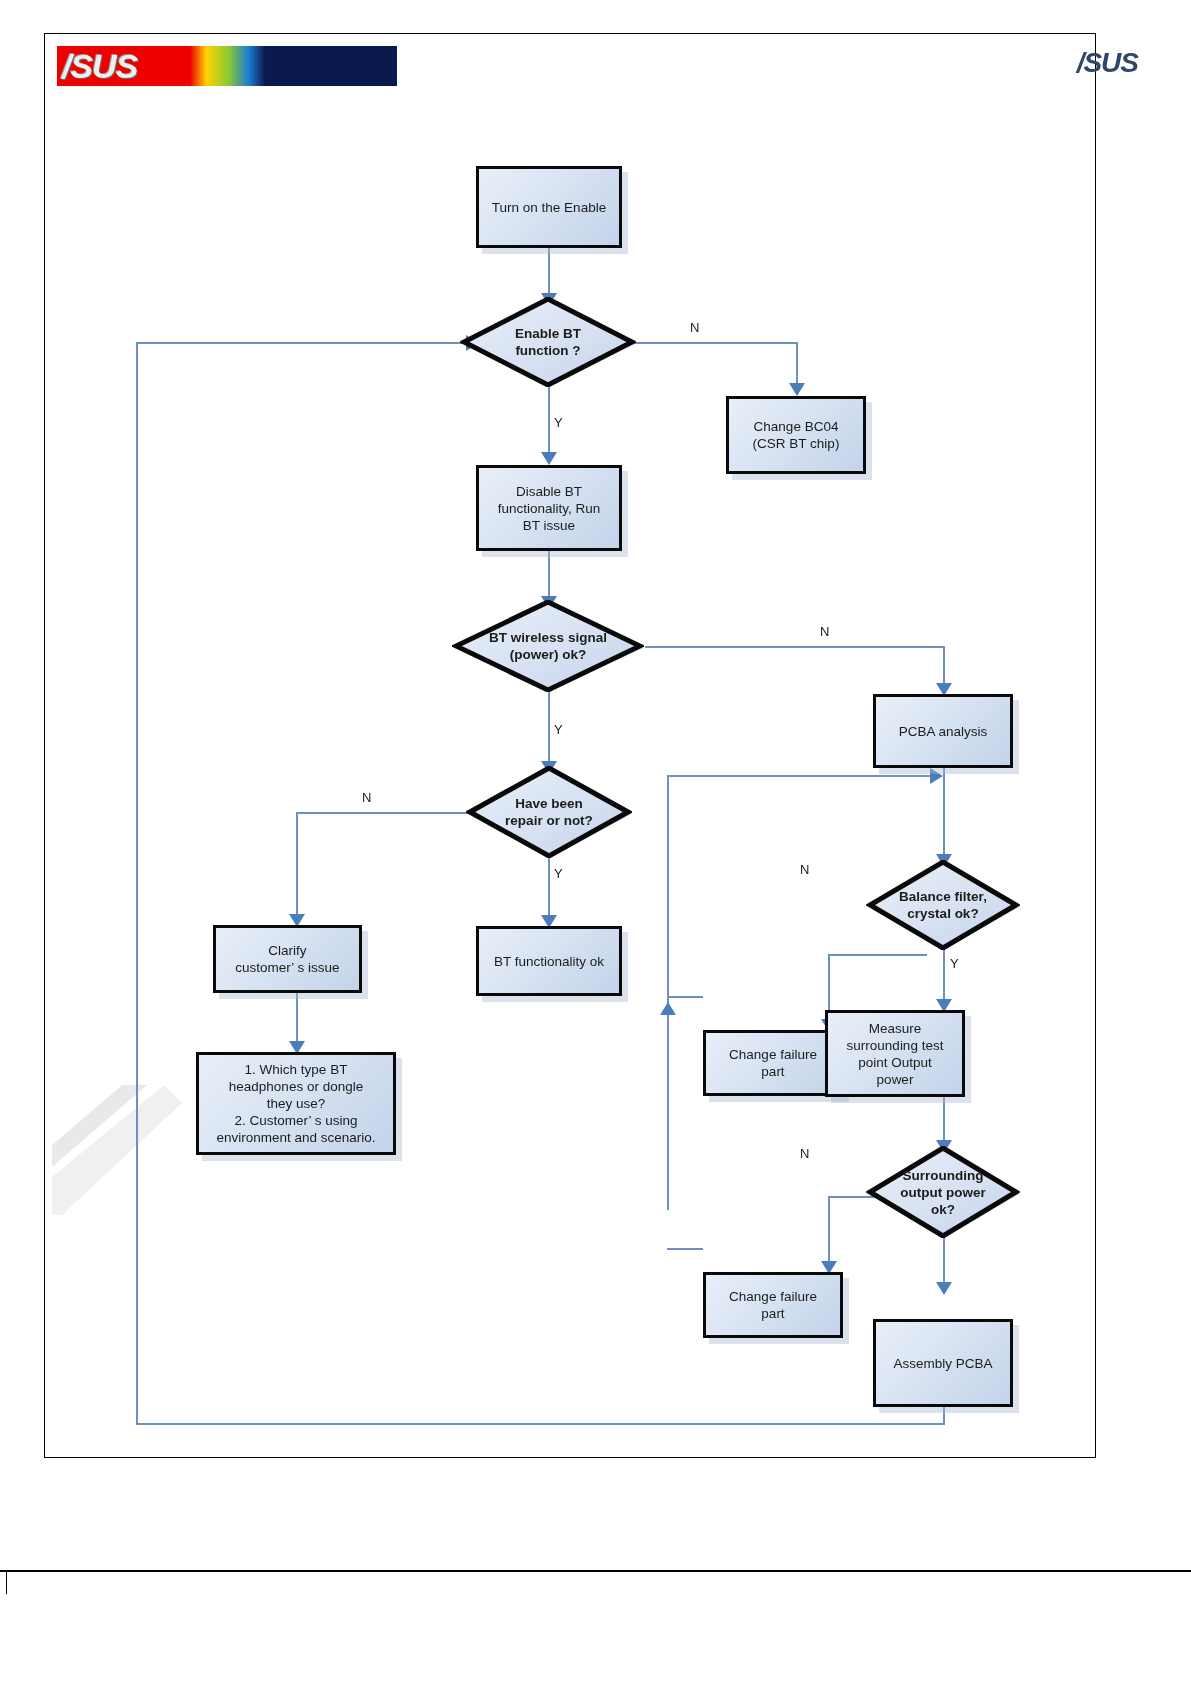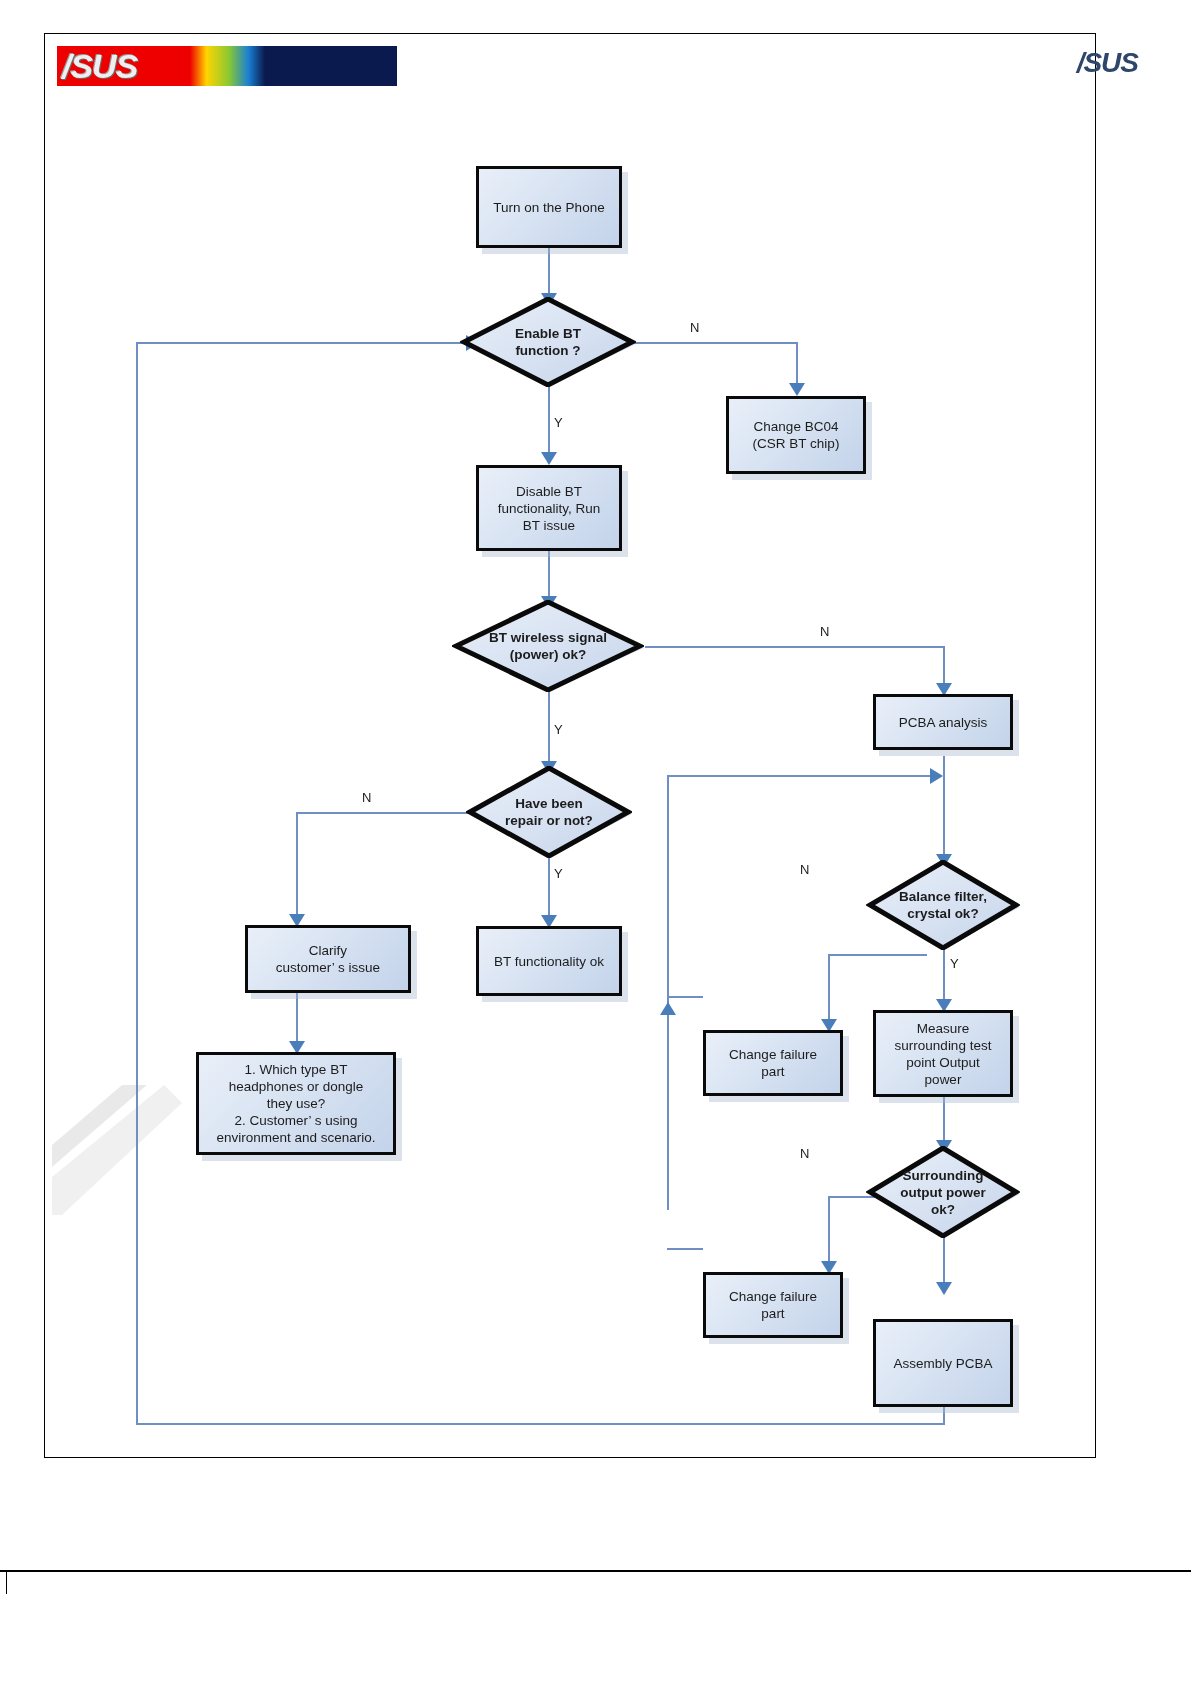--- a/index.html
+++ b/index.html
@@ -134,21 +134,21 @@
   <div class="arrow down" style="left:936px;top:1282px;"></div>
   <div class="elabel" style="left:950px;top:1218px;">Y</div>
 
   <div class="edge v" style="left:943px;top:1381px;height:44px;"></div>
   <div class="edge h" style="left:136px;top:1423px;width:809px;"></div>
   <div class="edge v" style="left:136px;top:342px;height:1083px;"></div>
   <div class="edge h" style="left:136px;top:342px;width:340px;"></div>
   <div class="arrow right" style="left:466px;top:335px;"></div>
 
   <div class="node proc" style="left:476px;top:166px;width:146px;height:82px;">
-    <span>Turn on the Phone</span>
+    <span>Turn on the Enable</span>
   </div>
 
   <div class="node dec" style="left:460px;top:297px;width:176px;height:90px;">
     <svg class="dshape" viewBox="0 0 176 90" preserveAspectRatio="none">
       <polygon points="90,6 176,47 90,88 4,47" fill="#b9c9e2" opacity=".55"></polygon>
       <polygon points="88,2 172,45 88,88 4,45" fill="url(#g2)" stroke="#0a0a0a" stroke-width="5"></polygon>
       <defs>
           <linearGradient id="g2" x1="0" y1="0" x2="1" y2="1">
         <stop offset="0%" stop-color="#e9eff8"></stop>
             <stop offset="60%" stop-color="#d5e0f1"></stop>
@@ -188,21 +188,21 @@
             <stop offset="100%" stop-color="#c3d3ea"></stop>
       </linearGradient>
         </defs>
     </svg>
     <div class="dlabel" style="width:92%;">
       <div>BT wireless signal</div>
       <div>(power) ok?</div>
     </div>
   </div>
 
-  <div class="node proc" style="left:873px;top:694px;width:140px;height:56px;">
+  <div class="node proc" style="left:873px;top:694px;width:140px;height:74px;">
     <span>PCBA analysis</span>
   </div>
 
   <div class="node dec" style="left:466px;top:766px;width:166px;height:92px;">
     <svg class="dshape" viewBox="0 0 166 92" preserveAspectRatio="none">
       <polygon points="85,6 166,48 85,90 4,48" fill="#b9c9e2" opacity=".55"></polygon>
       <polygon points="83,2 162,46 83,90 4,46" fill="url(#g7)" stroke="#0a0a0a" stroke-width="5"></polygon>
       <defs>
           <linearGradient id="g7" x1="0" y1="0" x2="1" y2="1">
         <stop offset="0%" stop-color="#e9eff8"></stop>
@@ -228,39 +228,39 @@
             <stop offset="100%" stop-color="#c3d3ea"></stop>
       </linearGradient>
         </defs>
     </svg>
     <div class="dlabel" style="width:94%;">
       <div>Balance filter,</div>
       <div>crystal ok?</div>
     </div>
   </div>
 
-  <div class="node proc" style="left:213px;top:925px;width:166px;height:68px;margin-left:32px;">
+  <div class="node proc" style="left:213px;top:925px;width:149px;height:68px;">
     <div>
       <div>Clarify</div>
       <div>customer’  s issue</div>
     </div>
   </div>
 
   <div class="node proc" style="left:476px;top:926px;width:146px;height:70px;">
     <span>BT functionality ok</span>
   </div>
 
   <div class="node proc" style="left:703px;top:1030px;width:140px;height:66px;">
     <div>
       <div>Change failure</div>
       <div>part</div>
     </div>
   </div>
 
-  <div class="node proc" style="left:873px;top:1010px;width:140px;height:87px;">
+  <div class="node proc" style="left:825px;top:1010px;width:140px;height:87px;">
     <div>
       <div>Measure</div>
       <div>surrounding test</div>
       <div>point Output</div>
       <div>power</div>
     </div>
   </div>
 
   <div class="node proc" style="left:196px;top:1052px;width:200px;height:103px;">
     <div>

